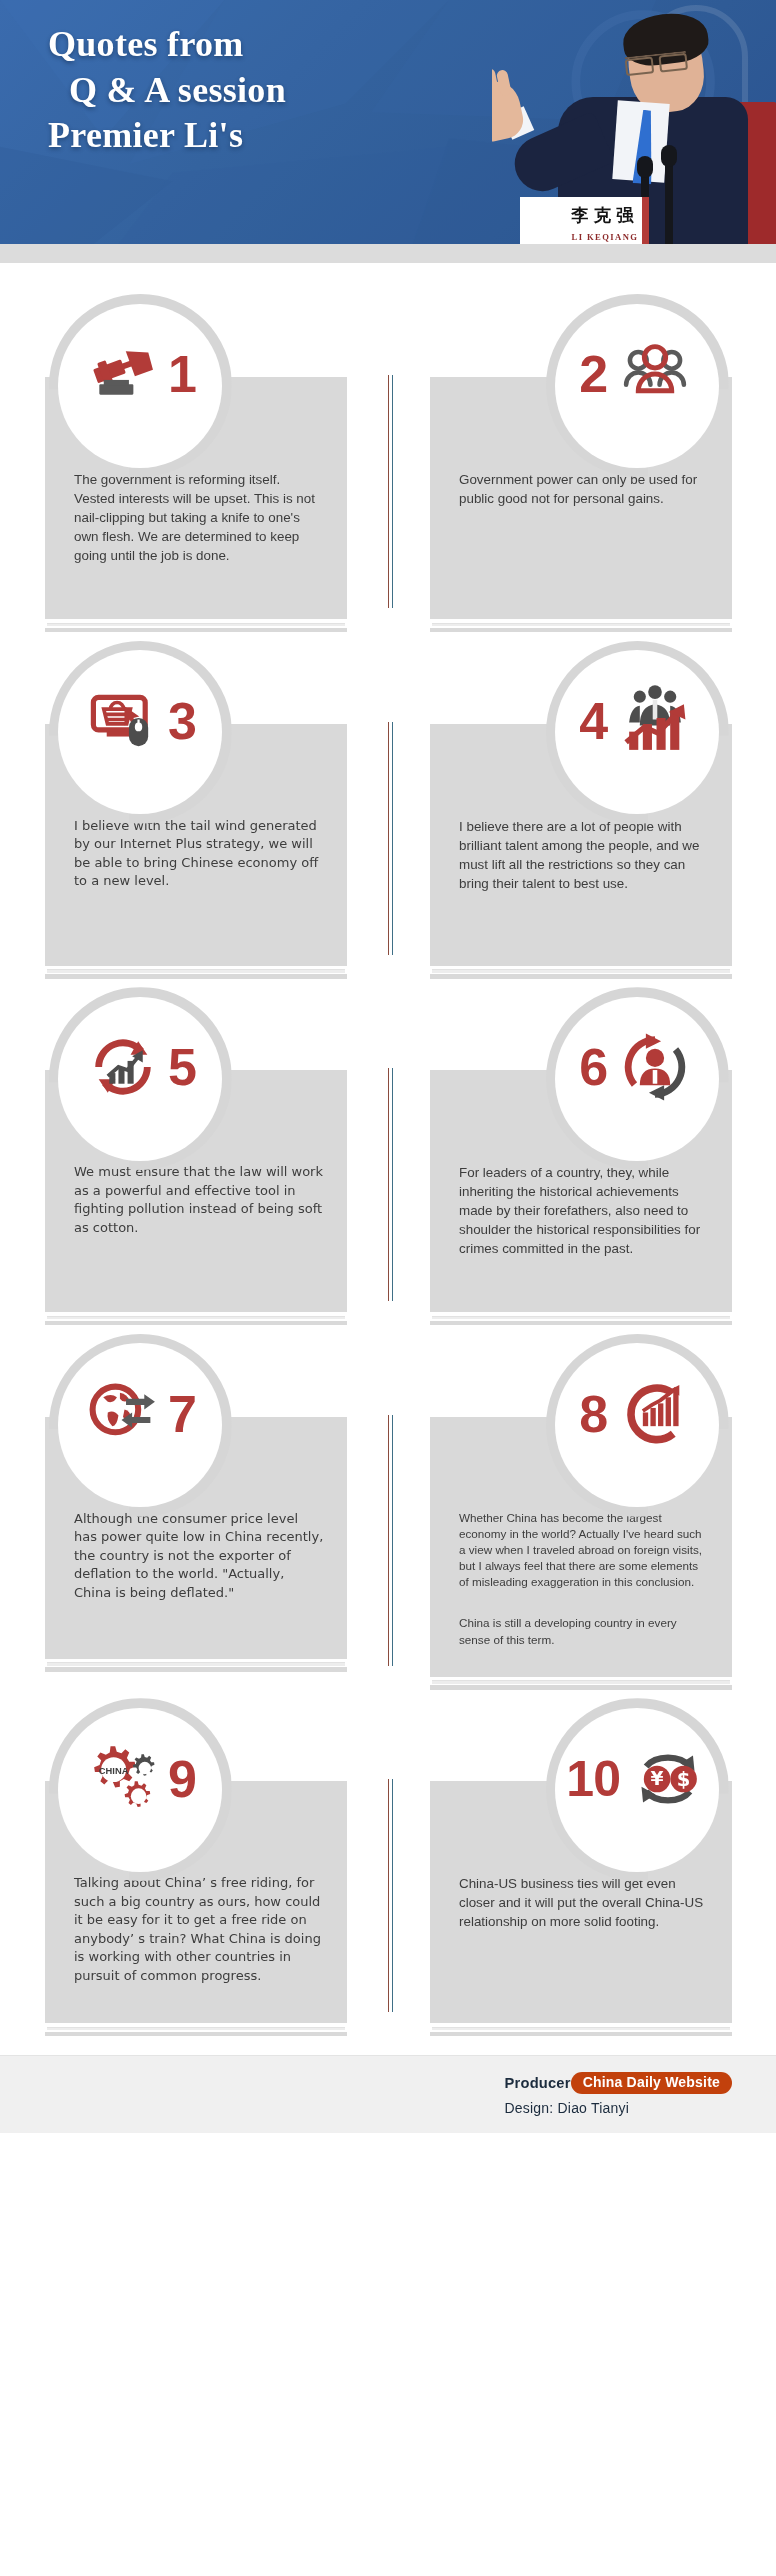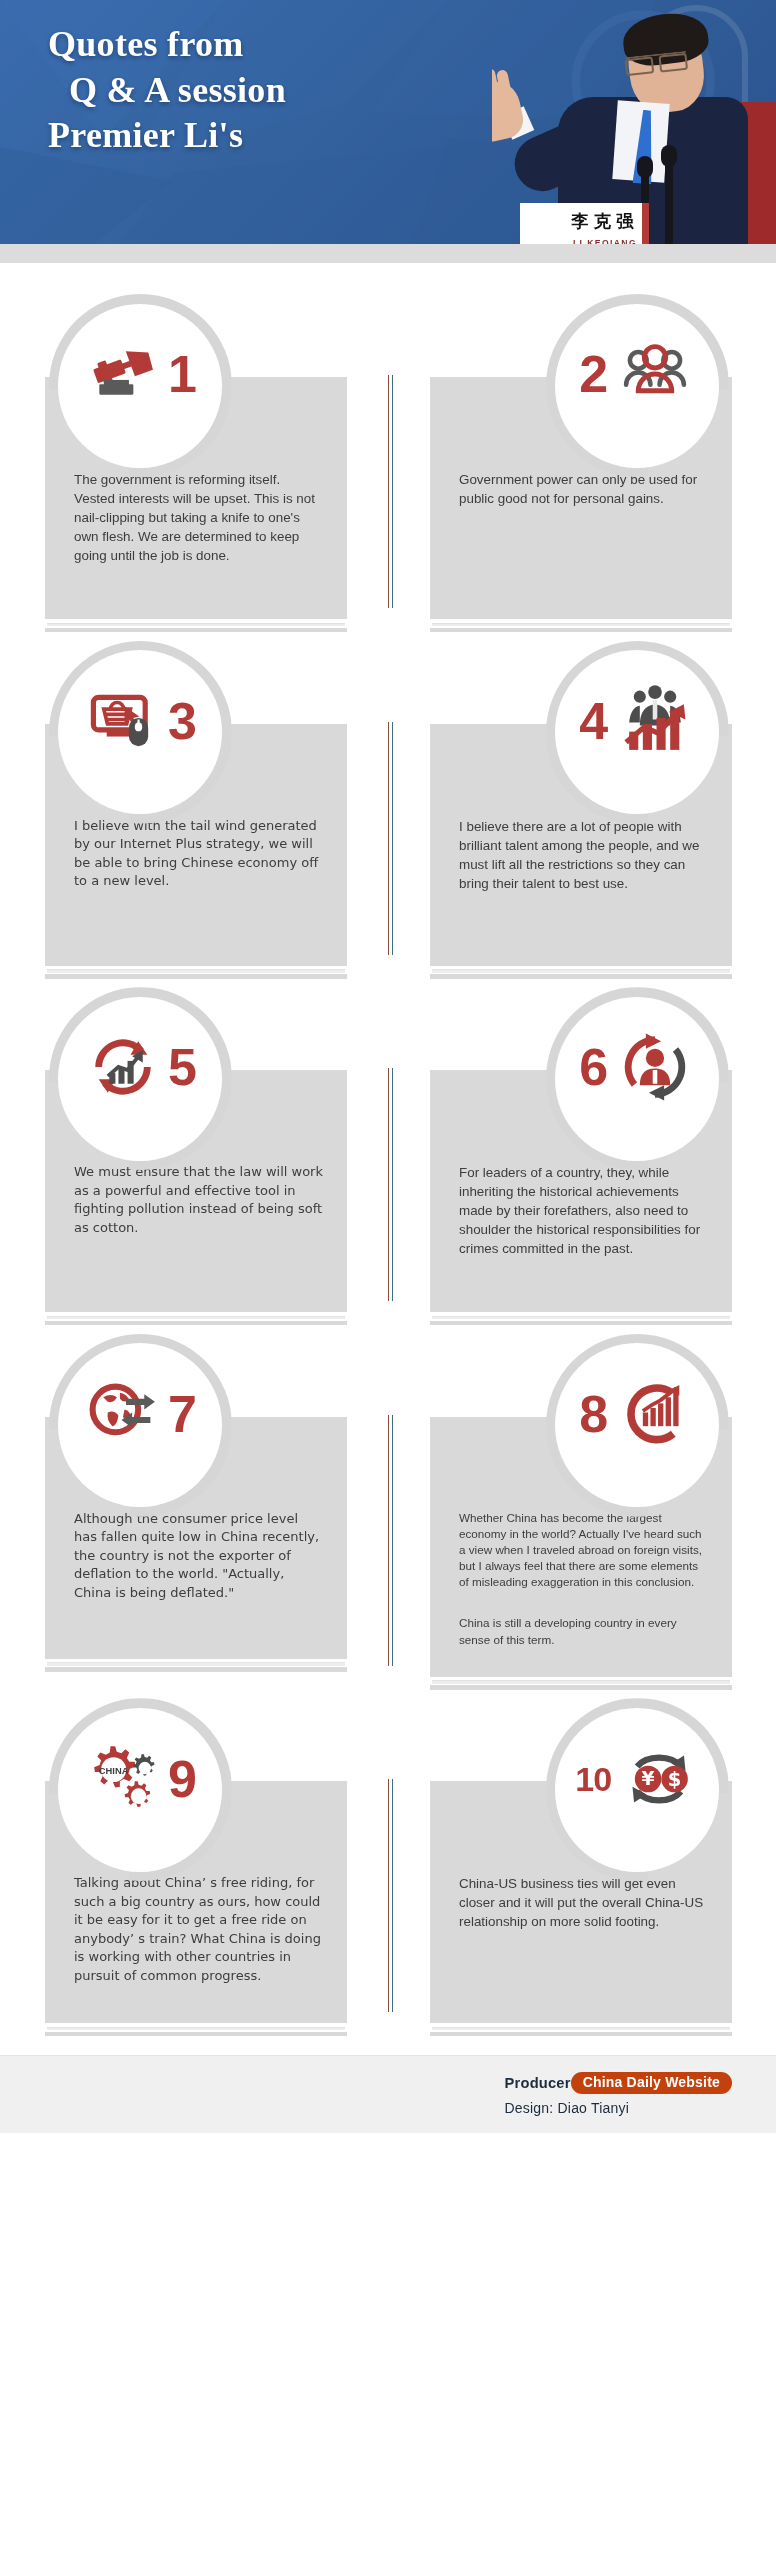--- a/index.html
+++ b/index.html
@@ -229,42 +229,42 @@
     top: -14px;
     left: -4.3px;
     width: 16.4px;
     height: 22.4px;
     background: #15171c;
     border-radius: 8.6px;
   }
   .nameplate {
     position: absolute;
     right: 128px;
-    bottom: 10px;
+    bottom: 16px;
     width: 129px;
     height: 50px;
     background: #ffffff;
     border-right: 7px solid #b23b38;
     z-index: 10;
     text-align: center;
     padding-top: 6px;
     padding-left: 48px;
   }
   .nameplate .cn {
     font-size: 17.3px;
     letter-spacing: 5.2px;
     color: #141414;
     font-weight: bold;
     font-family: "DejaVu Sans", sans-serif;
   }
   .nameplate .en {
     font-size: 8.6px;
     letter-spacing: 1.4px;
     color: #8d2a2a;
-    font-family: Liberation Sans, sans-serif;
+    font-family: Liberation Serif, serif;
     font-weight: bold;
     margin-top: 5px;
   }
   .header-strip {
     position: absolute;
     left: 0;
     bottom: 0;
     width: 777px;
     height: 19px;
     background: #dcdcdc;
@@ -359,21 +359,21 @@
 
   .num {
     font-family: "Liberation Sans", sans-serif;
     font-weight: bold;
     font-size: 52px;
     line-height: 1;
     color: #b23b38;
     flex: 0 0 auto;
     letter-spacing: -0.9px;
   }
-  .num.wide { font-size: 34px; }
+  .num.wide { font-size: 50px; }
 
   .panel {
     position: relative;
     background: #d9d9d9;
     min-height: 242px;
     padding: 93px 26px 29px 26px;
     z-index: 2;
   }
   .card.left .panel  { padding-left: 29px; padding-right: 22.4px; }
   .card.right .panel { padding-left: 29px; padding-right: 22.4px; }
@@ -735,21 +735,21 @@
                 <g fill="#5a5a5a">
                   <polygon points="54,30 78,30 78,24 92,34 78,44 78,38 54,38"></polygon>
                   <polygon points="86,54 62,54 62,48 48,58 62,68 62,62 86,62"></polygon>
                 </g>
               </svg>
             </span>
             <span class="num">7</span>
           </div>
         </div>
         <div class="panel">
-          <p class="quote geo">Although the consumer price level has fallen quite low in China recently, the country is not the exporter of deflation to the world. "Actually, China is being deflated."</p>
+          <p class="quote geo">Although the consumer price level has power quite low in China recently, the country is not the exporter of deflation to the world. "Actually, China is being deflated."</p>
         </div>
         <div class="base">
             <span class="b1"></span>
             <span class="b2"></span>
           </div>
       </div>
 
       <div class="card right">
         <div class="badge">
           <div class="arc"></div>

